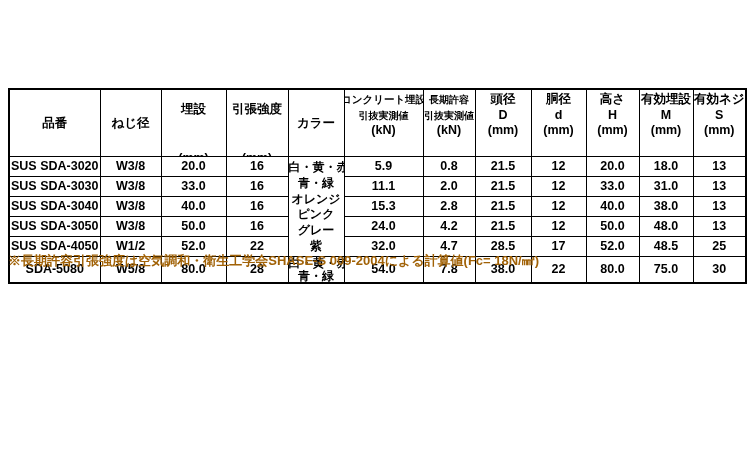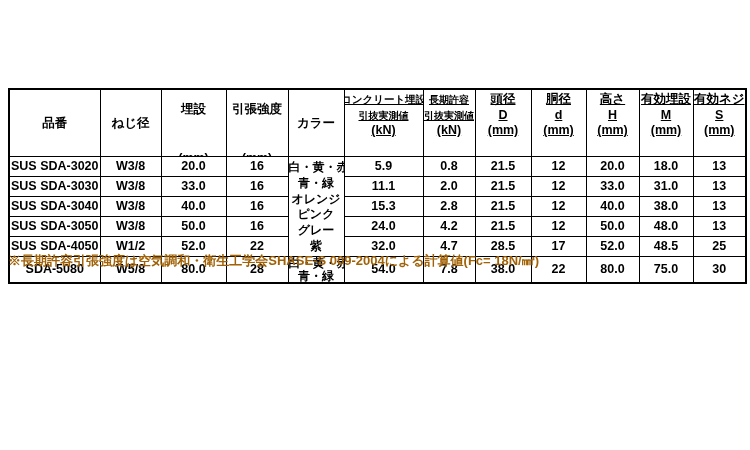--- a/index.html
+++ b/index.html
@@ -24,21 +24,21 @@
     white-space:nowrap;overflow:hidden;
   }
   th{height:44px;font-size:12.5px;}
   td{height:19px;line-height:19px;font-size:12.5px;}
   tr.last-row td{height:25px;line-height:25px;}
 
   .hstack{display:flex;flex-direction:column;height:44px;align-items:center;}
   .hstack div{line-height:13px;font-size:12.5px;}
   .hstack.one{justify-content:center;}
   .hstack.two{justify-content:space-between;padding:6px 0 3px 0;gap:36px;}
-  .hstack.three{justify-content:space-between;padding:3px 0 19px 0;text-decoration:underline;}
+  .hstack.three{justify-content:space-between;padding:3px 0 19px 0;}
   .hstack .small{font-size:10.5px;}
   .hstack .mid{font-size:10px;}
 
   .color-lines{
     display:flex;flex-direction:column;justify-content:space-evenly;
     height:97px;font-size:12px;
   }
   .color-lines div{line-height:14px;}
   .color-lines-2{
     display:flex;flex-direction:column;justify-content:space-evenly;

